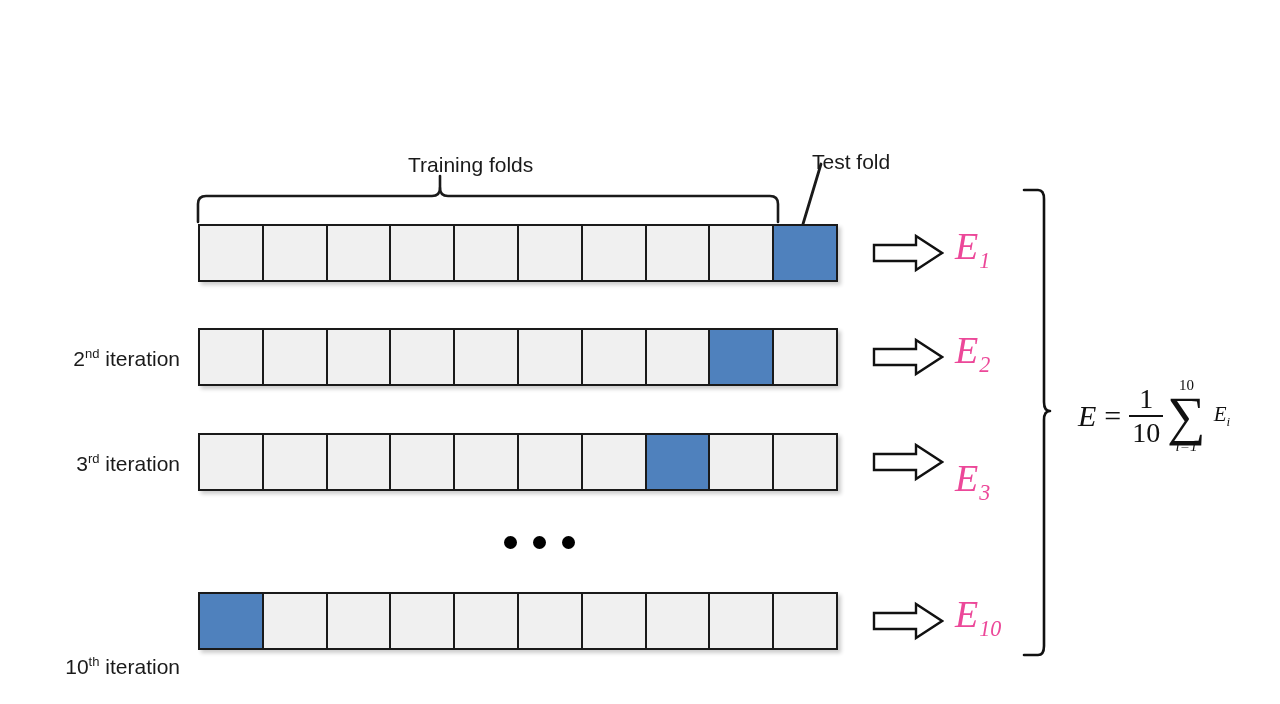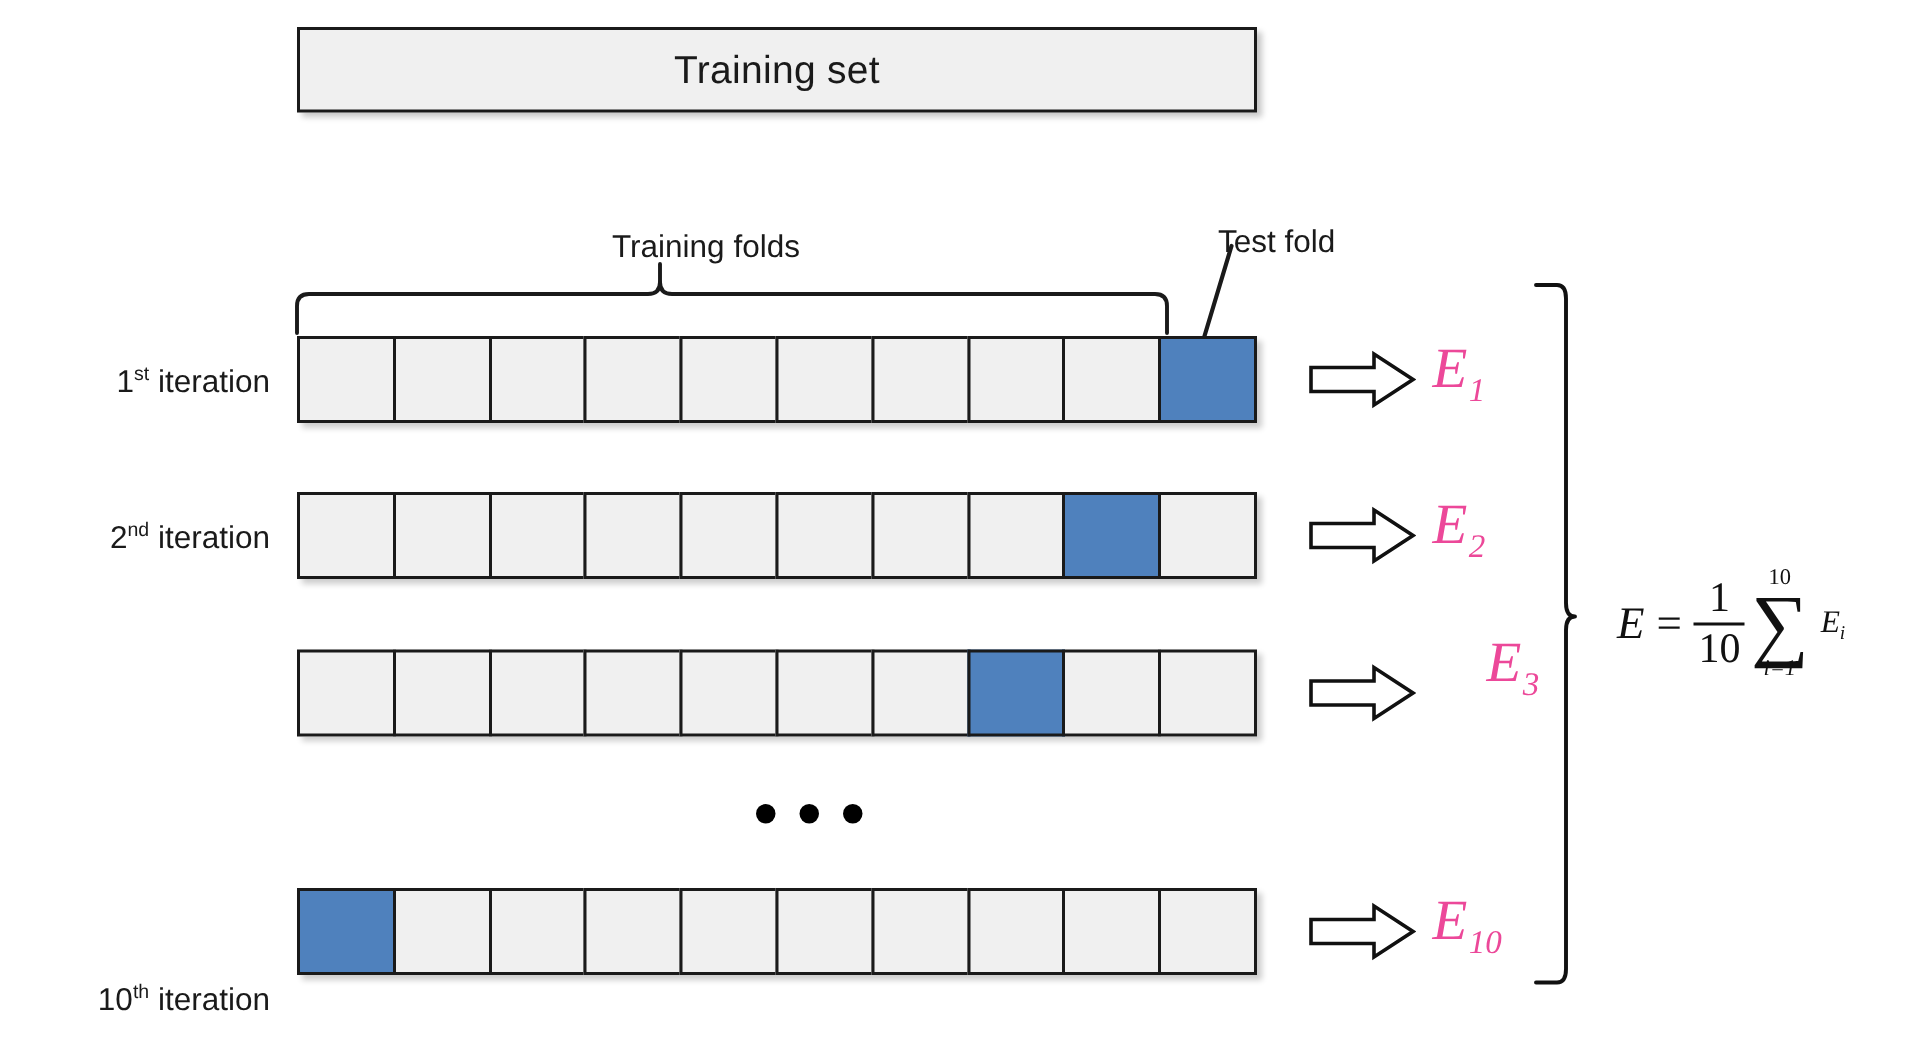--- a/index.html
+++ b/index.html
@@ -125,21 +125,21 @@
     white-space: nowrap;
   }
   .e-label .sub {
     font-size: 0.58em;
     vertical-align: sub;
     font-style: italic;
     padding-left: 1px;
   }
   .e-1  { left: 955px; top: 224px; }
   .e-2  { left: 955px; top: 328px; }
-  .e-3  { left: 955px; top: 420px; margin-left: 36px; }
+  .e-3  { left: 955px; top: 456px; }
   .e-10 { left: 955px; top: 592px; }
 
   
   .ellipsis-dots {
     position: absolute;
     left: 504px;
     top: 536px;
     display: flex;
     gap: 16px;
     align-items: center;
@@ -216,23 +216,20 @@
     width: 1280px;
     height: 704px;
     pointer-events: none;
   }
 </style>
 </head>
 <body>
 
 <div class="canvas">
 
-  <div class="training-set-box">
-    <span class="training-set-label">Training set</span>
-  </div>
 
   <div class="annot-label training-folds-label">Training folds</div>
 
   <div class="annot-label test-fold-label">Test fold</div>
 
   <svg class="overlay" viewBox="0 0 1280 704" xmlns="http://www.w3.org/2000/svg">
 
     <path d="M 198 222
              L 198 204
              Q 198 196 206 196
@@ -250,23 +247,20 @@
              L 1038 190
              Q 1044 190 1044 199
              L 1044 402
              Q 1044 411 1050 411
              Q 1044 411 1044 420
              L 1044 646
              Q 1044 655 1038 655
              L 1024 655" fill="none" stroke="#111111" stroke-width="2.6" stroke-linecap="round" stroke-linejoin="round"></path>
   </svg>
 
-  <div class="iter-label iter-1">
-    <span>1</span><sup>st</sup><span> iteration</span>
-  </div>
 
   <div class="fold-row row-1">
     <div class="fold-cell"></div>
     <div class="fold-cell"></div>
     <div class="fold-cell"></div>
     <div class="fold-cell"></div>
     <div class="fold-cell"></div>
     <div class="fold-cell"></div>
     <div class="fold-cell"></div>
     <div class="fold-cell"></div>
@@ -300,20 +294,23 @@
   </div>
 
   <svg class="block-arrow arrow-2" viewBox="0 0 72 40" xmlns="http://www.w3.org/2000/svg">
     <path d="M 2 12 L 44 12 L 44 3 L 70 20 L 44 37 L 44 28 L 2 28 Z" fill="#ffffff" stroke="#111111" stroke-width="2.4" stroke-linejoin="miter"></path>
   </svg>
 
   <div class="e-label e-2">
     <span>E</span><span class="sub">2</span>
   </div>
 
+  <div class="iter-label iter-3">
+    <span>3</span><sup>rd</sup><span> iteration</span>
+  </div>
 
   <div class="fold-row row-3">
     <div class="fold-cell"></div>
     <div class="fold-cell"></div>
     <div class="fold-cell"></div>
     <div class="fold-cell"></div>
     <div class="fold-cell"></div>
     <div class="fold-cell"></div>
     <div class="fold-cell"></div>
     <div class="fold-cell test"></div>

